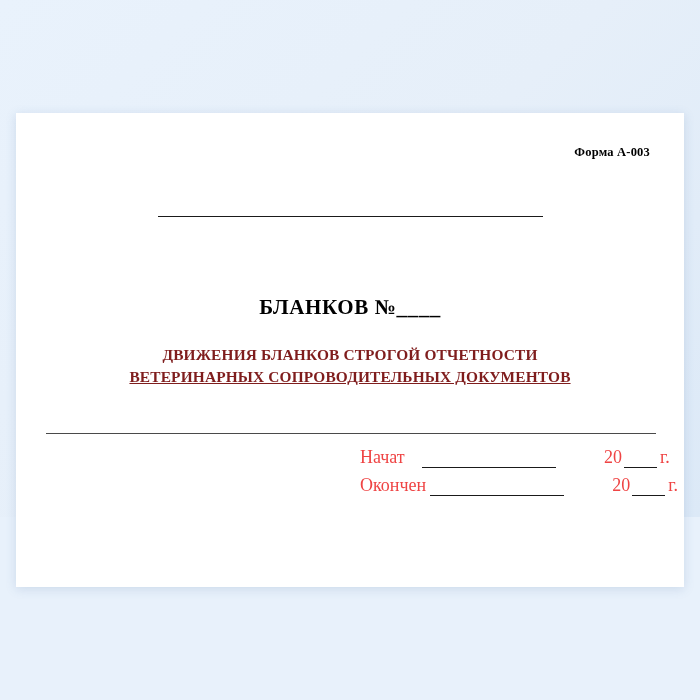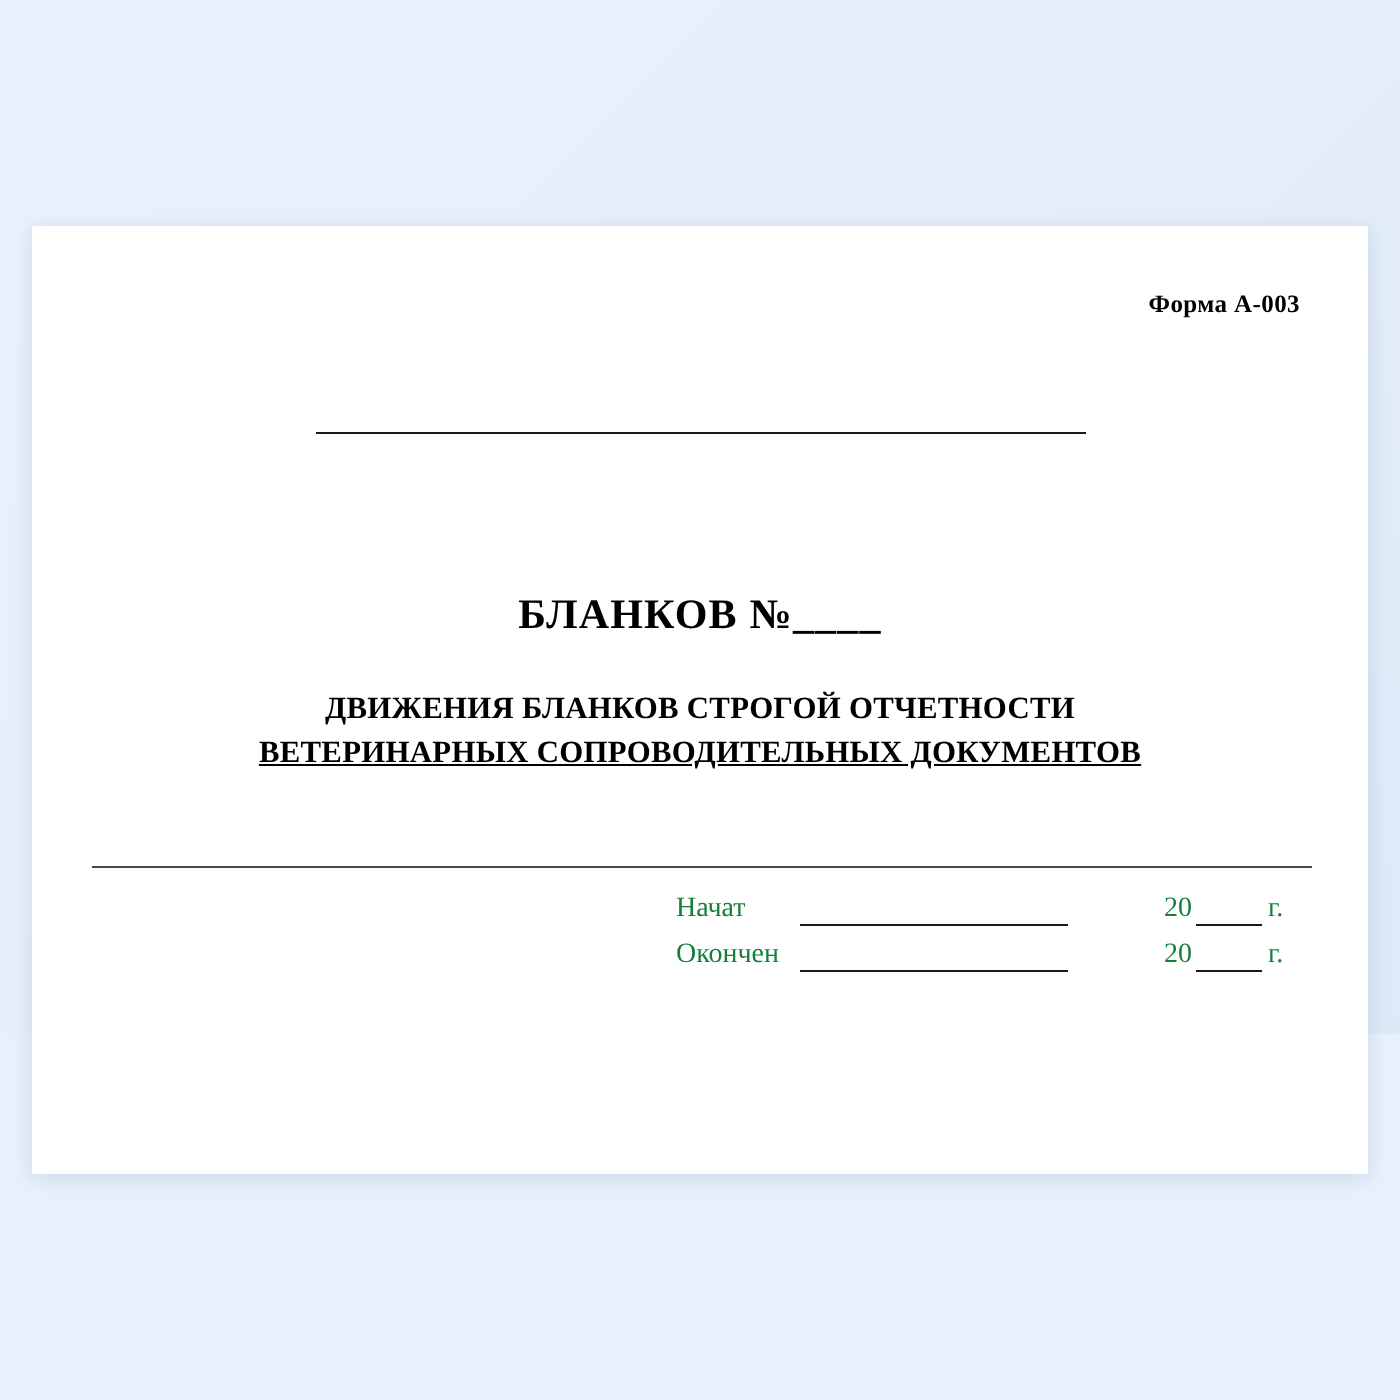--- a/index.html
+++ b/index.html
@@ -65,42 +65,42 @@
     font-weight: bold;
     letter-spacing: 0.6px;
     color: #000;
     line-height: 1.15;
   }
   .subtitle {
     margin-top: 25px;
     font-size: 15.4px;
     font-weight: bold;
     letter-spacing: 0.15px;
-    color: #000000;
+    color: #7f1d1d;
     line-height: 1.45;
     text-align: center;
   }
   .subtitle-line2 {
     display: block;
     text-decoration: underline;
   }
   .mid-rule {
     position: absolute;
     left: 30px;
     right: 28px;
     top: 320px;
     height: 0;
     border-bottom: 1px solid #4a4a4a;
   }
   .dates {
     position: absolute;
-    left: 322px;
+    left: 344px;
     top: 334px;
-    font-size: 14px;
-    color: #15803d;
+    font-size: 18px;
+    color: #ef4444;
   }
   .date-row {
     display: flex;
     align-items: flex-end;
     white-space: nowrap;
     margin-bottom: 7px;
   }
   .date-label {
     min-width: 58px;
   }

